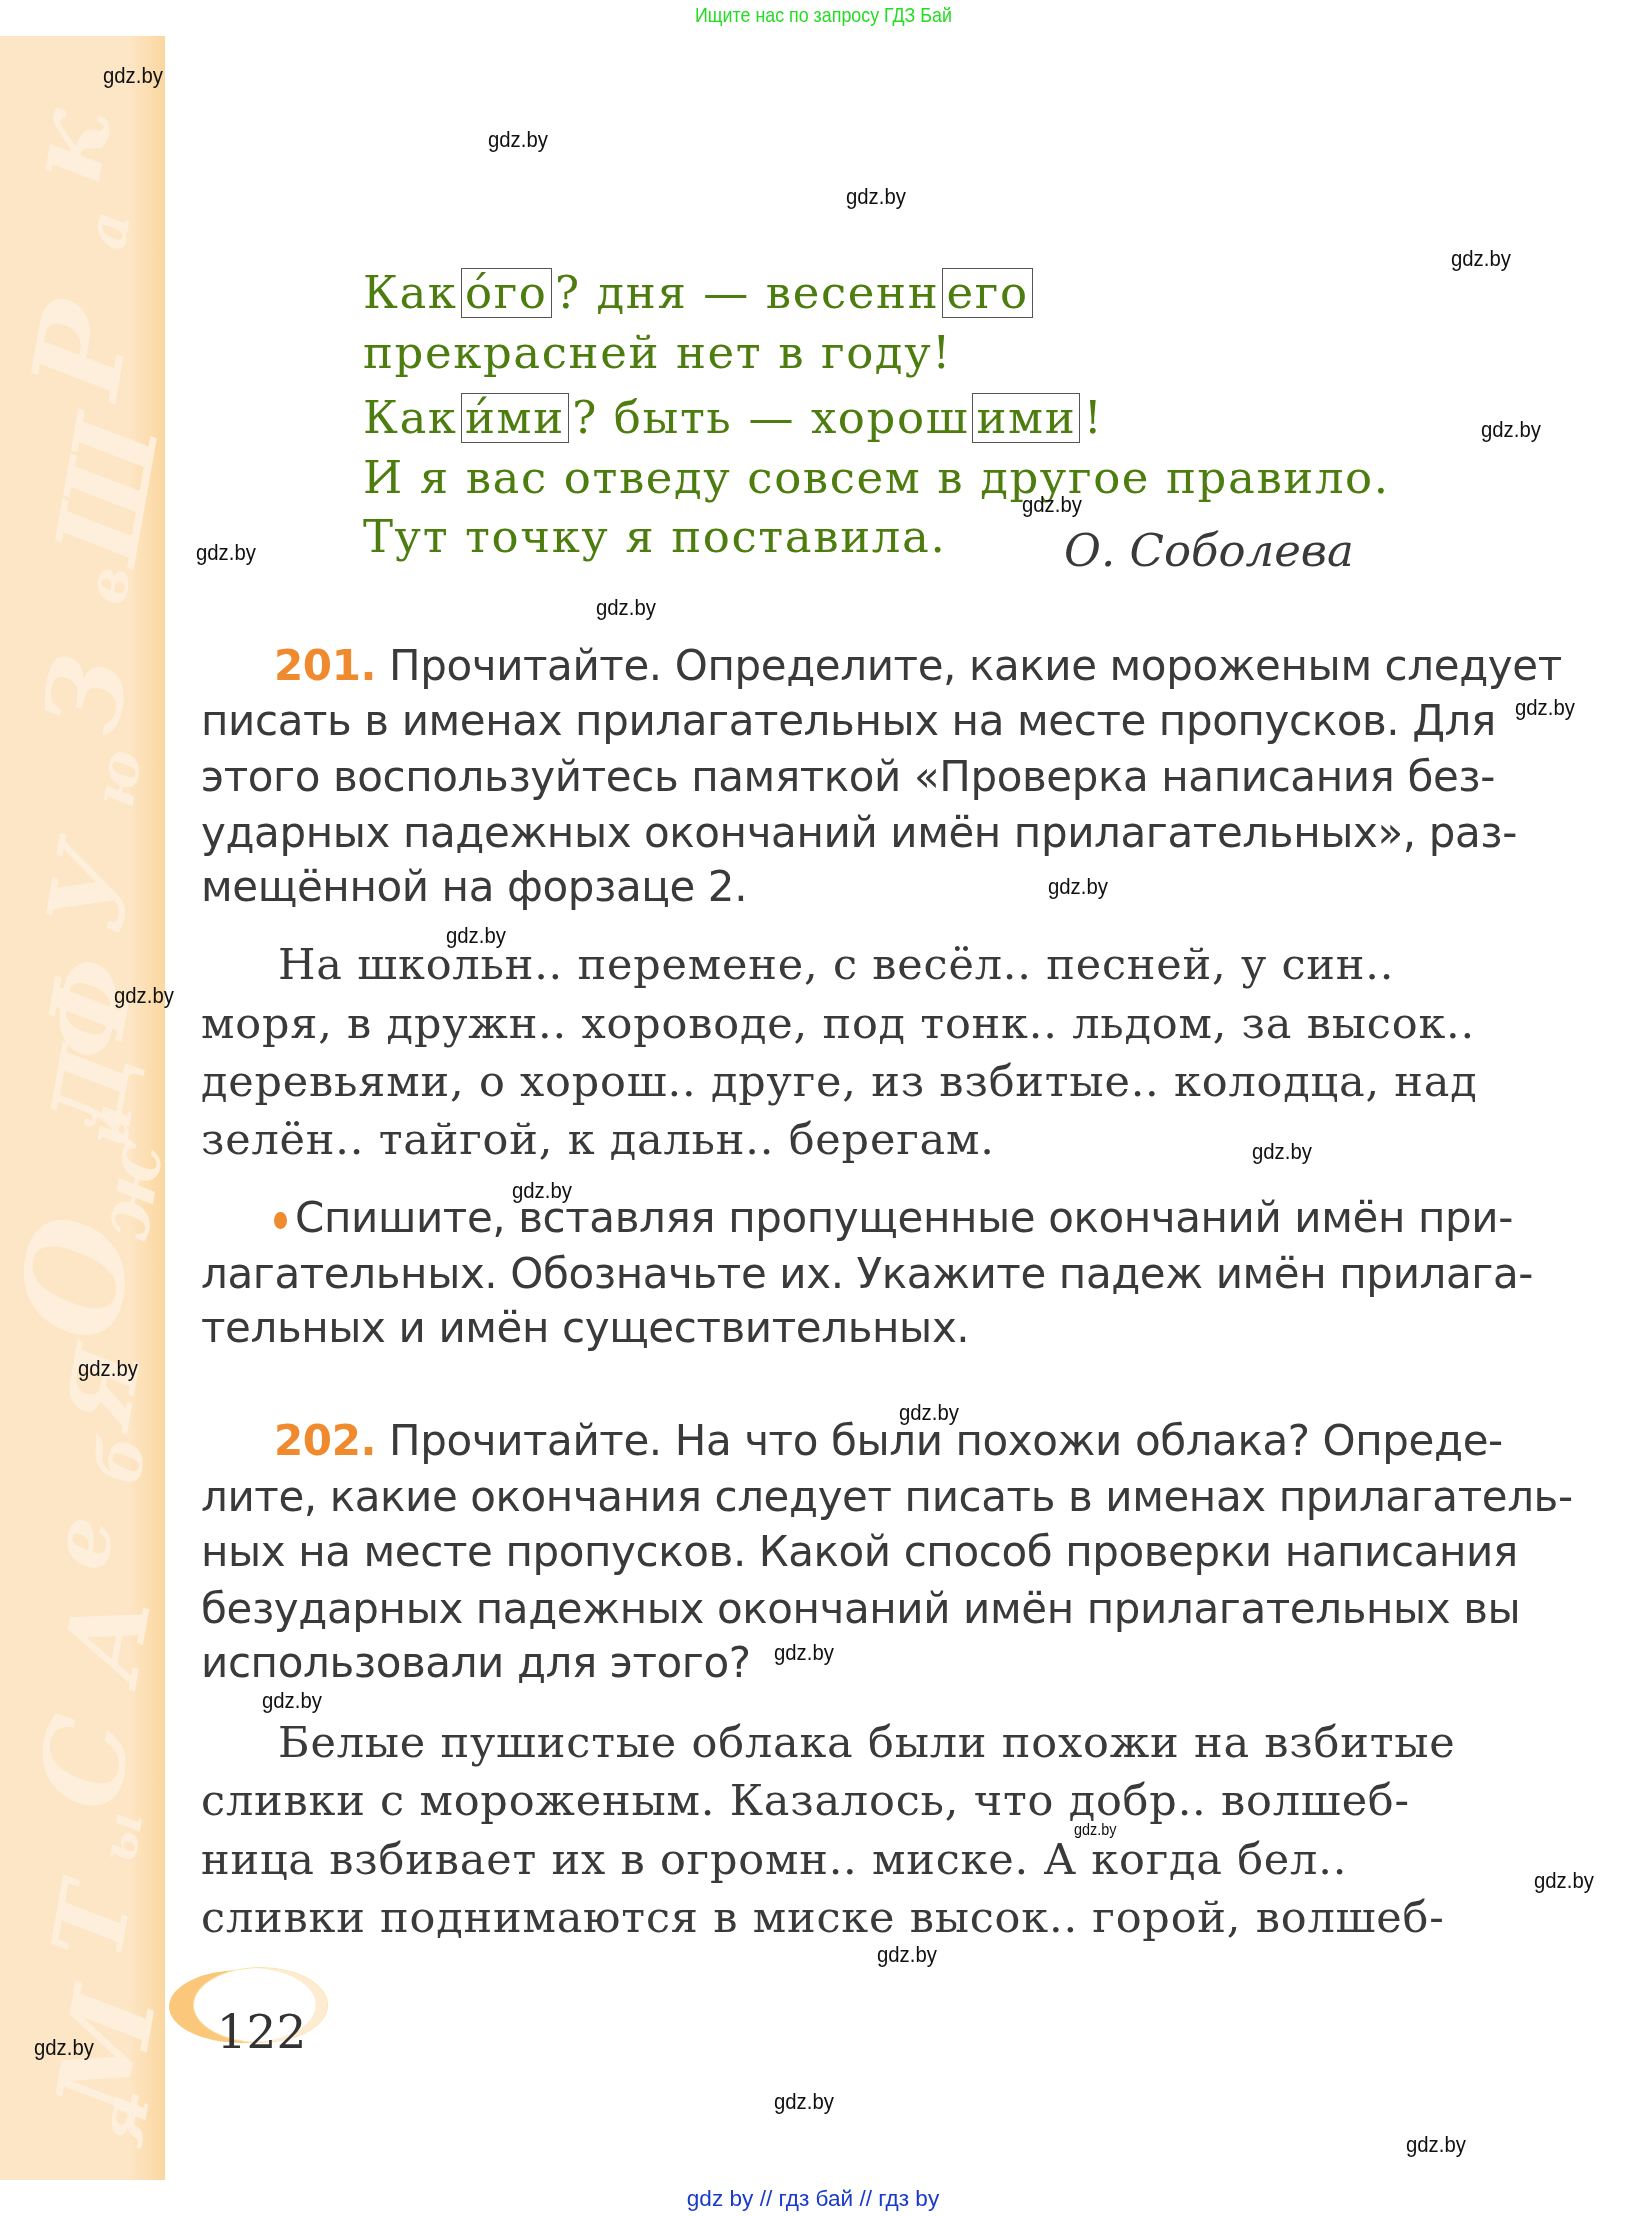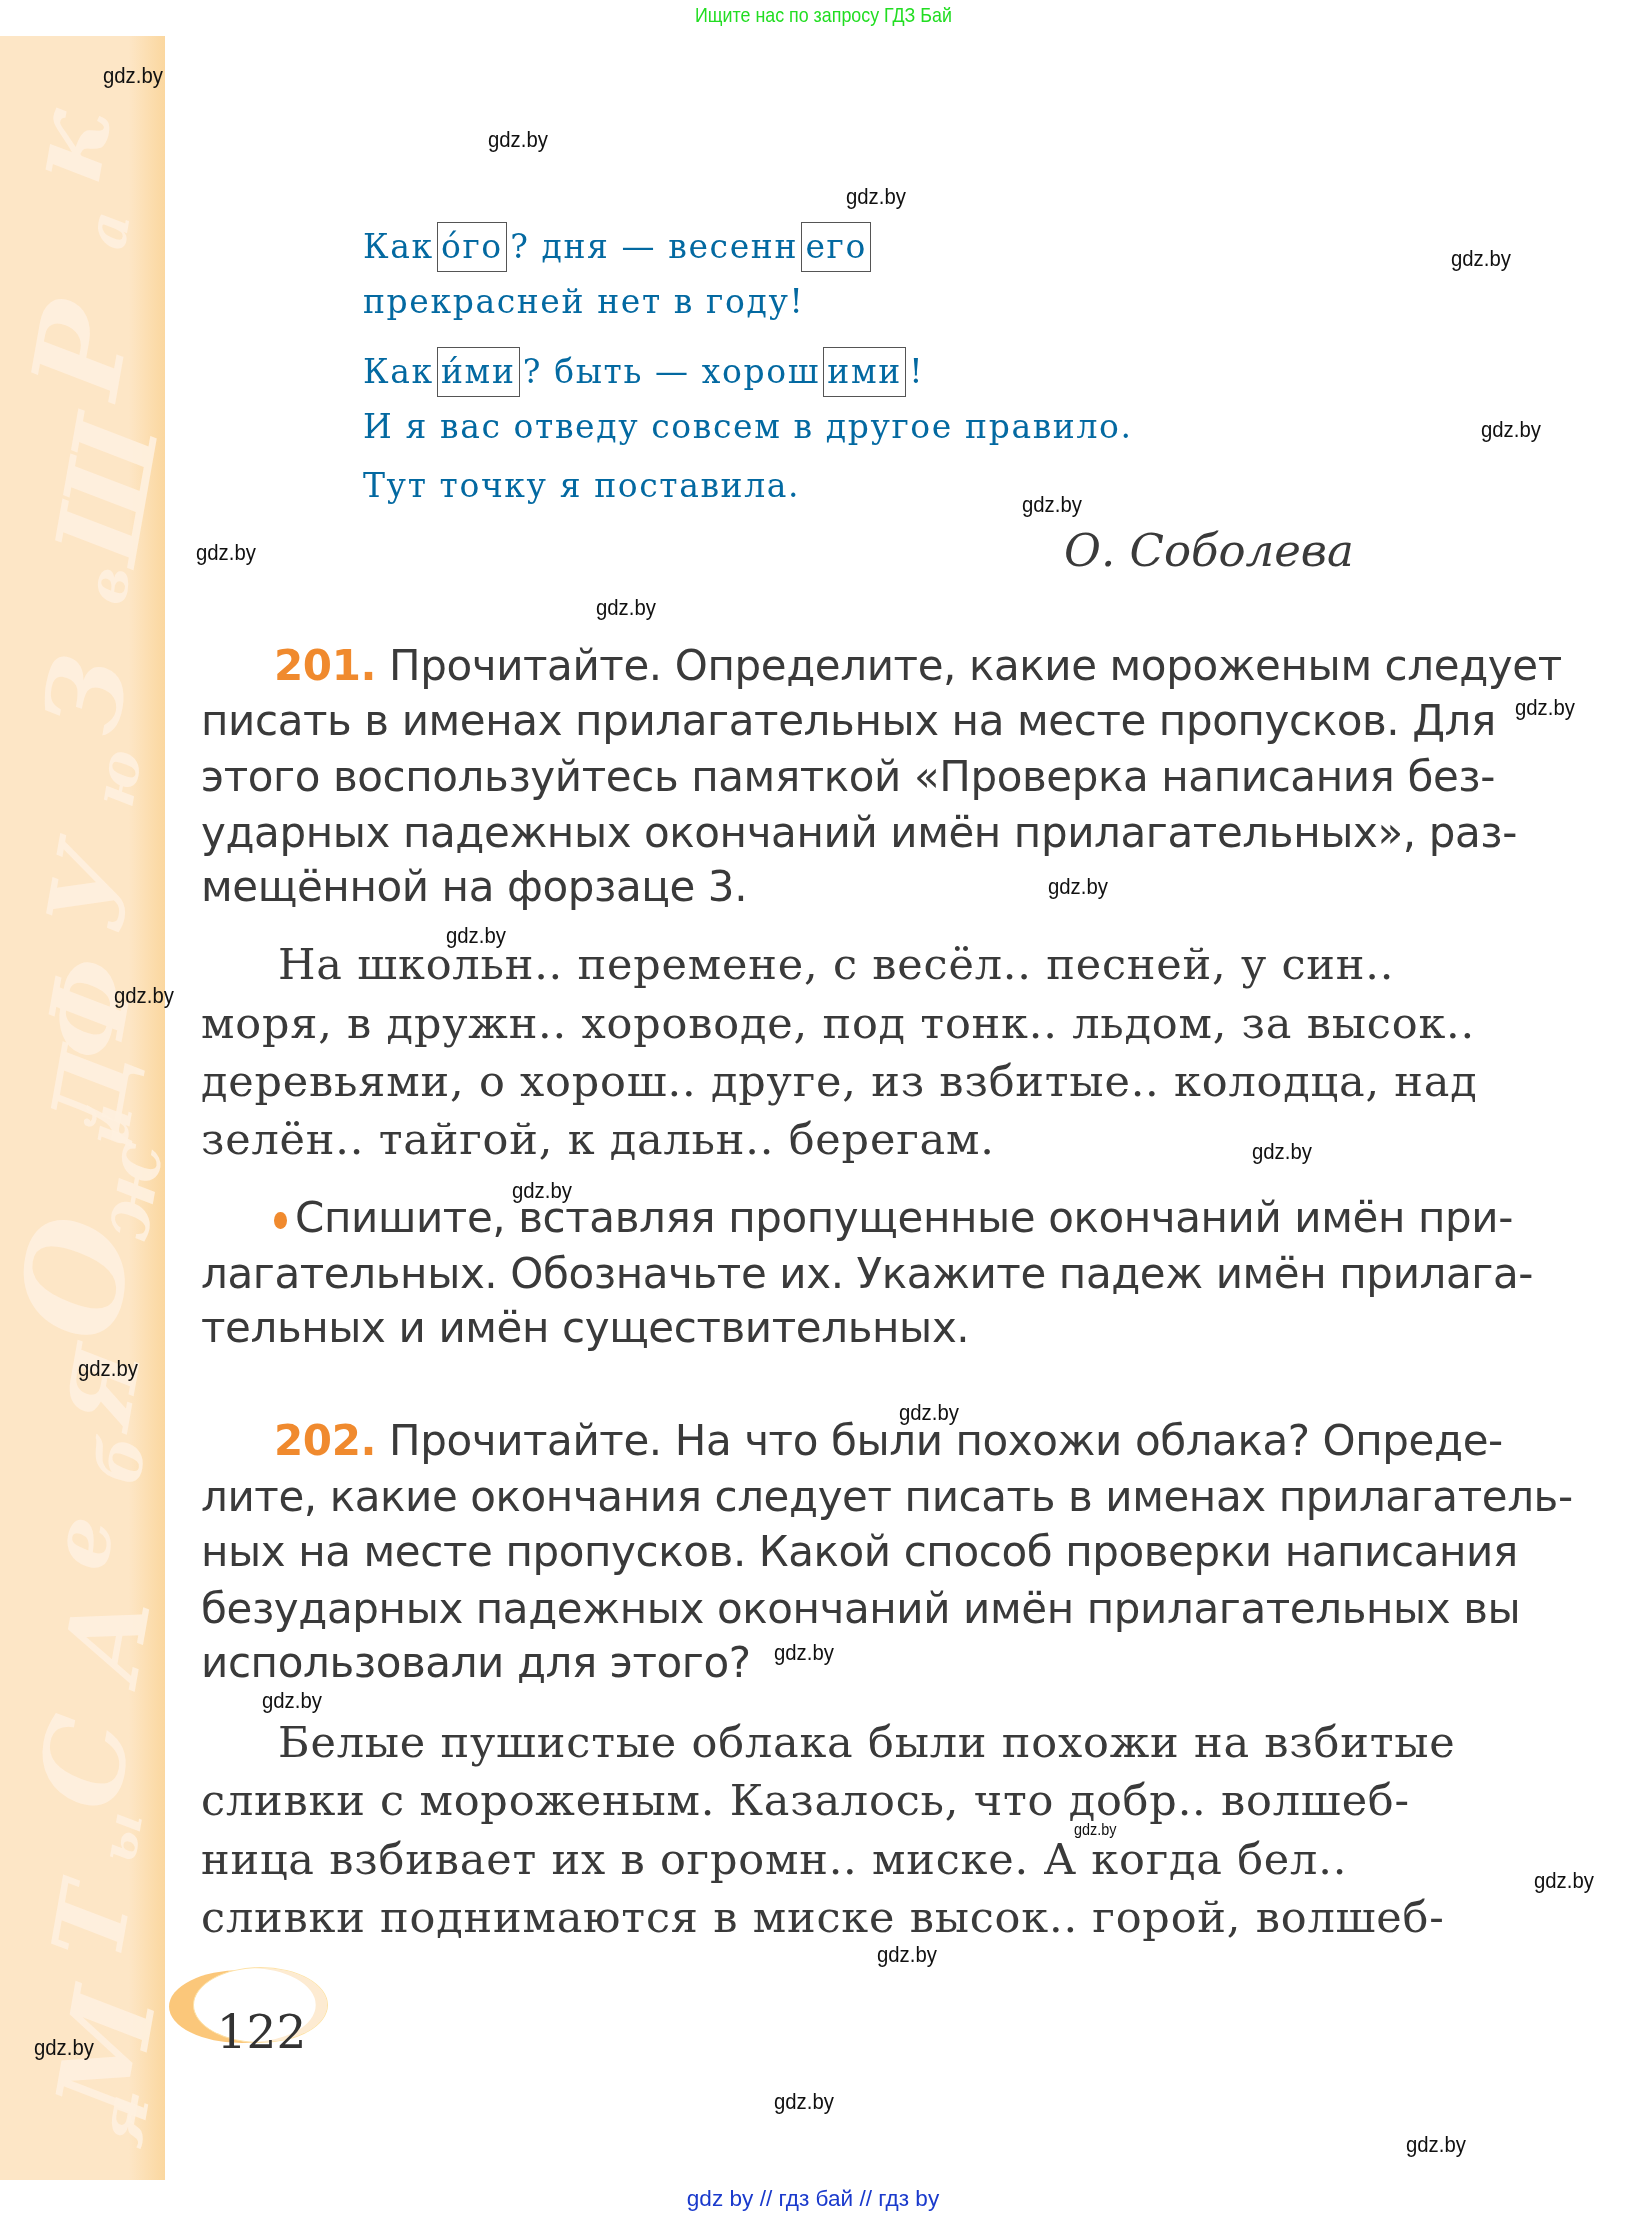--- a/index.html
+++ b/index.html
@@ -21,21 +21,21 @@
   }
   .sidebar .glyph {
     position:absolute; color:#fff1e0; font-family:"DejaVu Serif", serif;
     font-style:italic; font-weight:bold; transform:rotate(-80deg);
     transform-origin:center; opacity:0.9;
   }
   .wm {
     font-family:"Liberation Sans", sans-serif; font-size:22.6px; color:#111;
     transform:scaleX(0.9); transform-origin:left;
   }
-  .poem { font-family:"DejaVu Serif", serif; font-size:33px; color:#0369a1; letter-spacing:1.6px; }
+  .poem { font-family:"DejaVu Serif", serif; font-size:45px; color:#4d7c0f; letter-spacing:1.6px;margin-top:44px; }
   .poem .box {
     display:inline-block; border:1.6px solid #555; padding:0 3.2px; line-height:48px; margin:0 3.2px;
   }
   .author { font-family:"DejaVu Serif", serif; font-style:italic; font-size:45px; color:#3a3a3a; }
   .task {
     font-family:"DejaVu Sans", sans-serif; font-size:42px; color:#3a3a3a;
     letter-spacing:-0.4px;
   }
   .task .num { color:#f08a2e; font-weight:bold; }
   .exercise { font-family:"DejaVu Serif", serif; font-size:43px; color:#3a3a3a; letter-spacing:0.8px; }
@@ -102,21 +102,21 @@
 <div class="abs poem" style="left:363px;top:466px;">Тут точку я поставила.</div>
 <div class="abs author" style="left:1064px;top:524px;">О. Соболева</div>
 
 <div class="abs task" style="left:274px;top:641px;">
   <span class="num">201.</span>
   <span>Прочитайте. Определите, какие мороженым следует</span>
 </div>
 <div class="abs task" style="left:201px;top:696px;">писать в именах прилагательных на месте пропусков. Для</div>
 <div class="abs task" style="left:201px;top:752px;">этого воспользуйтесь памяткой «Проверка написания без-</div>
 <div class="abs task" style="left:201px;top:808px;">ударных падежных окончаний имён прилагательных», раз-</div>
-<div class="abs task" style="left:201px;top:862px;">мещённой на форзаце 3.</div>
+<div class="abs task" style="left:201px;top:862px;">мещённой на форзаце 2.</div>
 
 <div class="abs exercise" style="left:278px;top:939px;">На школьн.. перемене, с весёл.. песней, у син..</div>
 <div class="abs exercise" style="left:201px;top:998px;">моря, в дружн.. хороводе, под тонк.. льдом, за высок..</div>
 <div class="abs exercise" style="left:201px;top:1056px;">деревьями, о хорош.. друге, из взбитые.. колодца, над</div>
 <div class="abs exercise" style="left:201px;top:1114px;">зелён.. тайгой, к дальн.. берегам.</div>
 
 <div class="abs task" style="left:274px;top:1193px;">
   <span class="bullet-dot"></span><span>Спишите, вставляя пропущенные окончаний имён при-</span>
 </div>
 <div class="abs task" style="left:201px;top:1249px;">лагательных. Обозначьте их. Укажите падеж имён прилага-</div>

